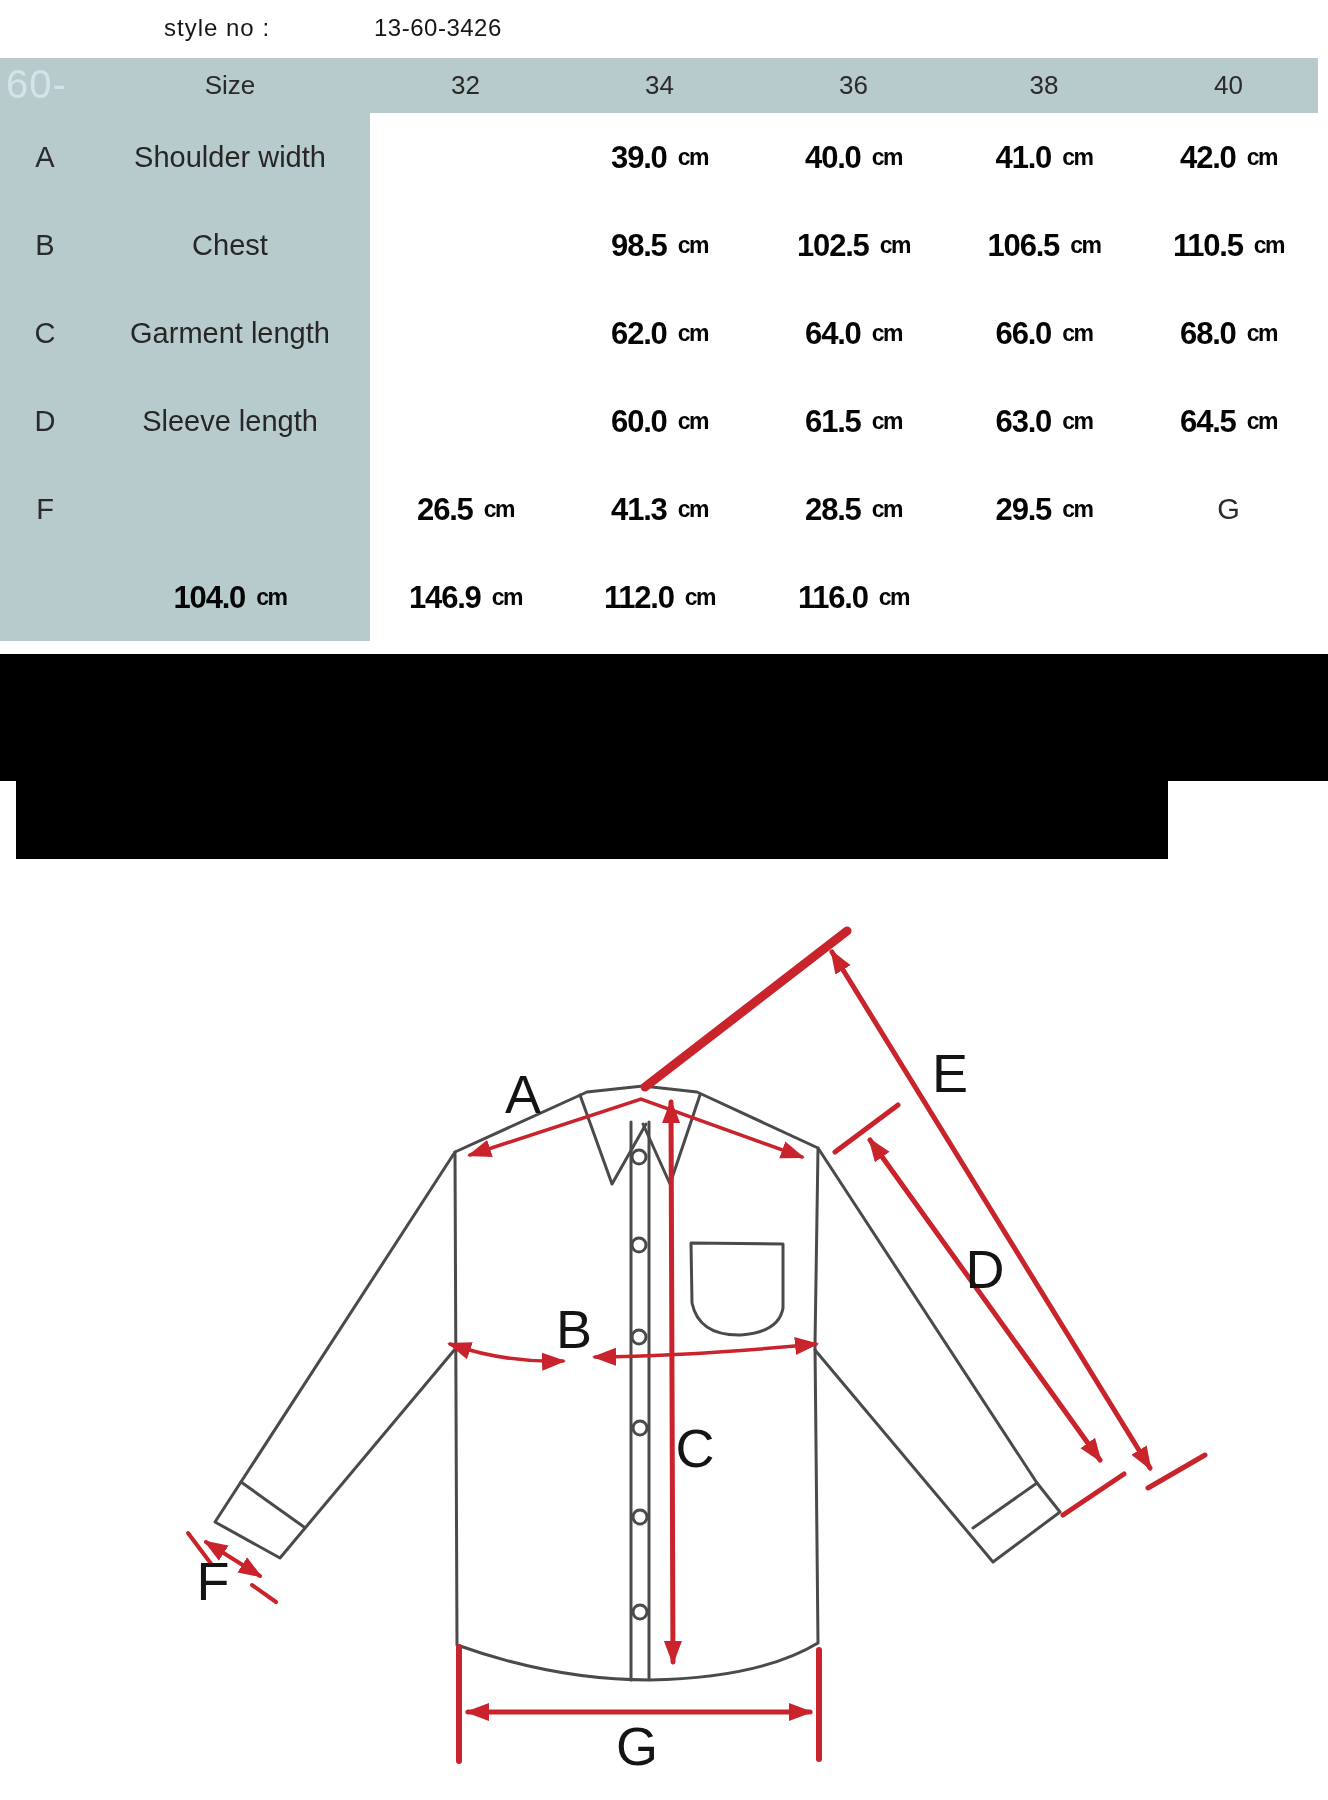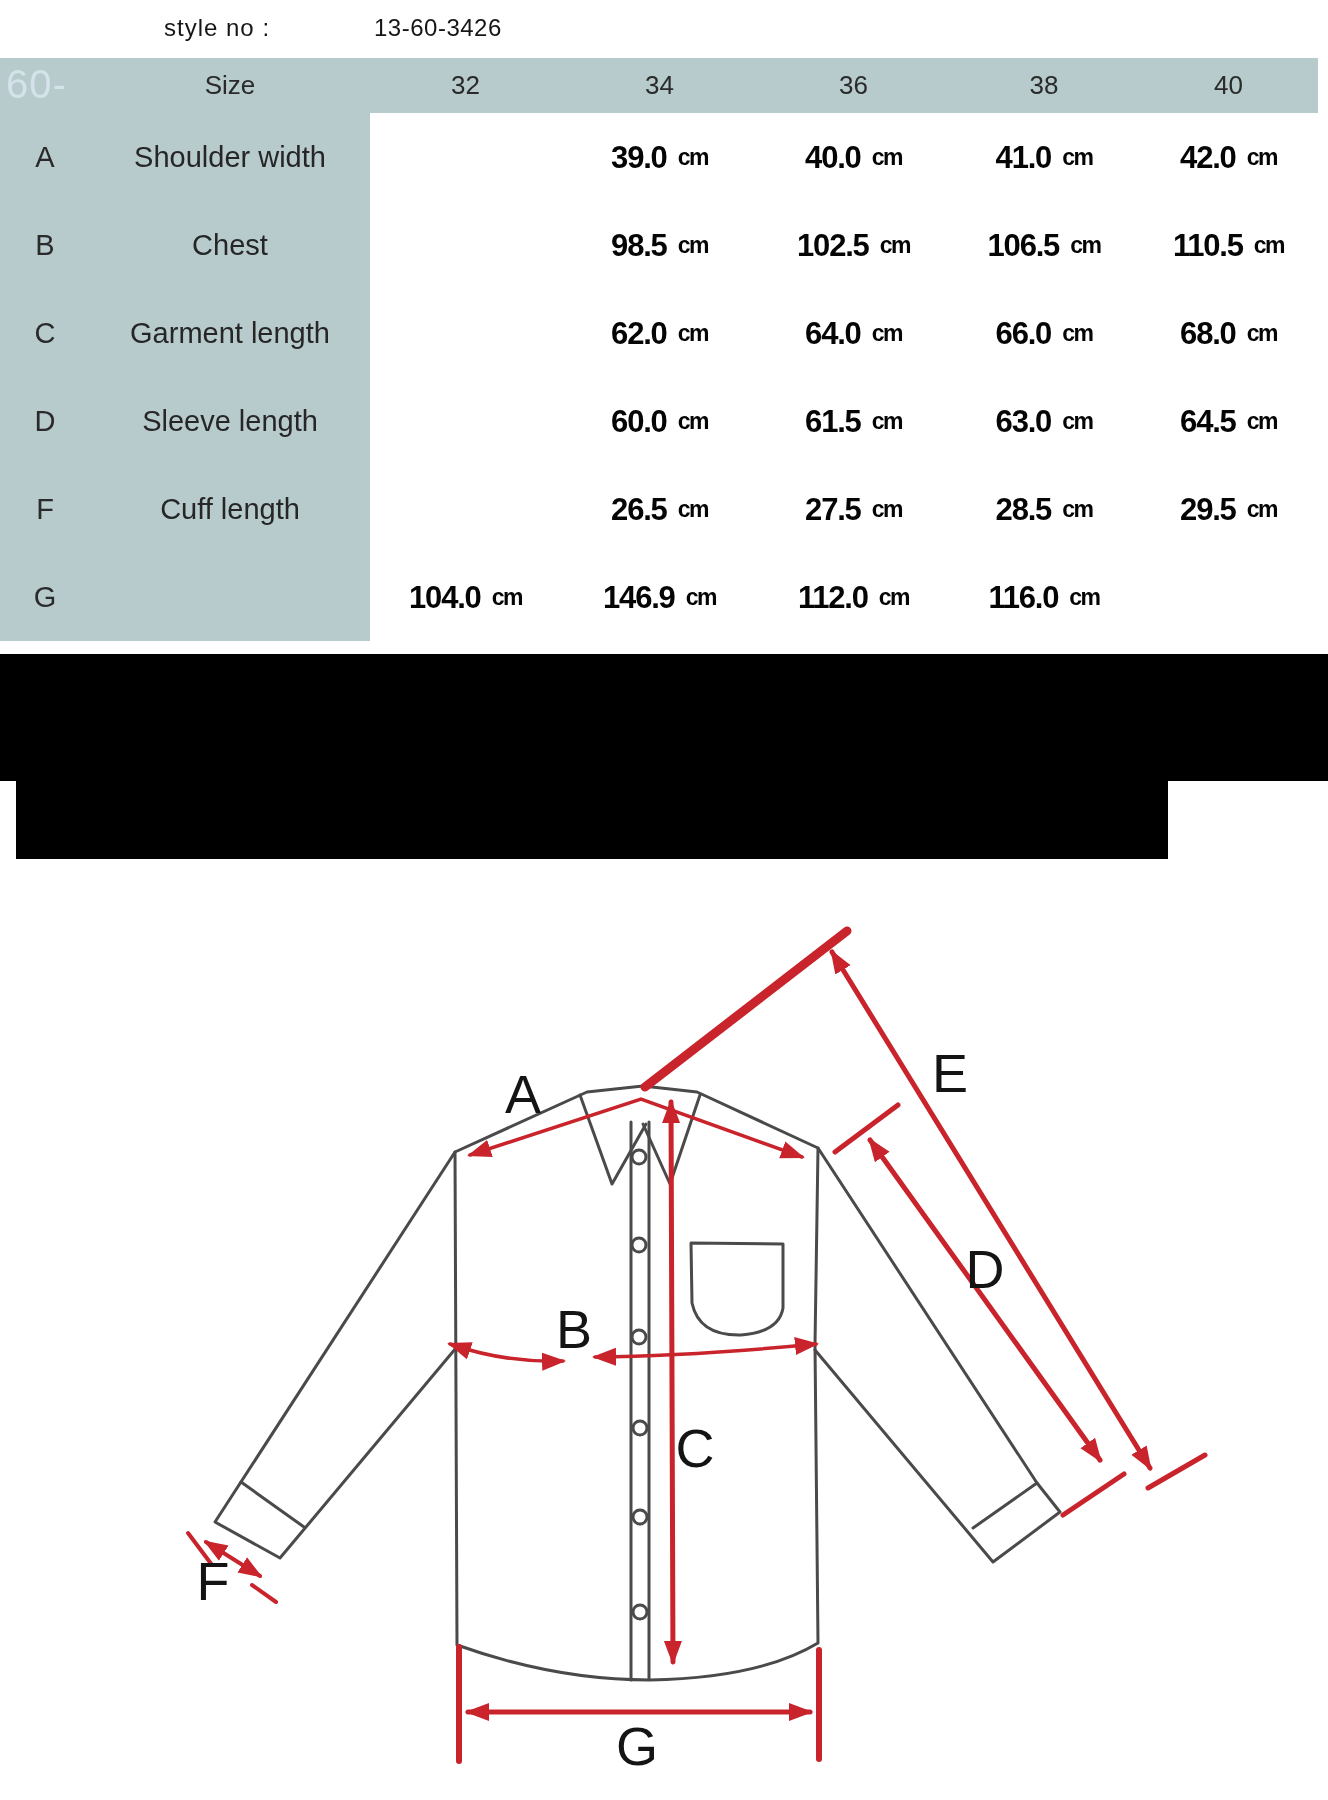--- a/index.html
+++ b/index.html
@@ -153,30 +153,29 @@
     <div class="cell value-cell">
         <span>63.0</span>
         <span class="unit">cm</span>
       </div>
     <div class="cell value-cell">
         <span>64.5</span>
         <span class="unit">cm</span>
       </div>
 
     <div class="cell letter-cell">F</div>
-    <div class="cell label-cell">Cuff length</div>
     <div class="cell value-cell">
         <span></span>
       </div>
     <div class="cell value-cell">
         <span>26.5</span>
         <span class="unit">cm</span>
       </div>
     <div class="cell value-cell">
-        <span>27.5</span>
+        <span>41.3</span>
         <span class="unit">cm</span>
       </div>
     <div class="cell value-cell">
         <span>28.5</span>
         <span class="unit">cm</span>
       </div>
     <div class="cell value-cell">
         <span>29.5</span>
         <span class="unit">cm</span>
       </div>

